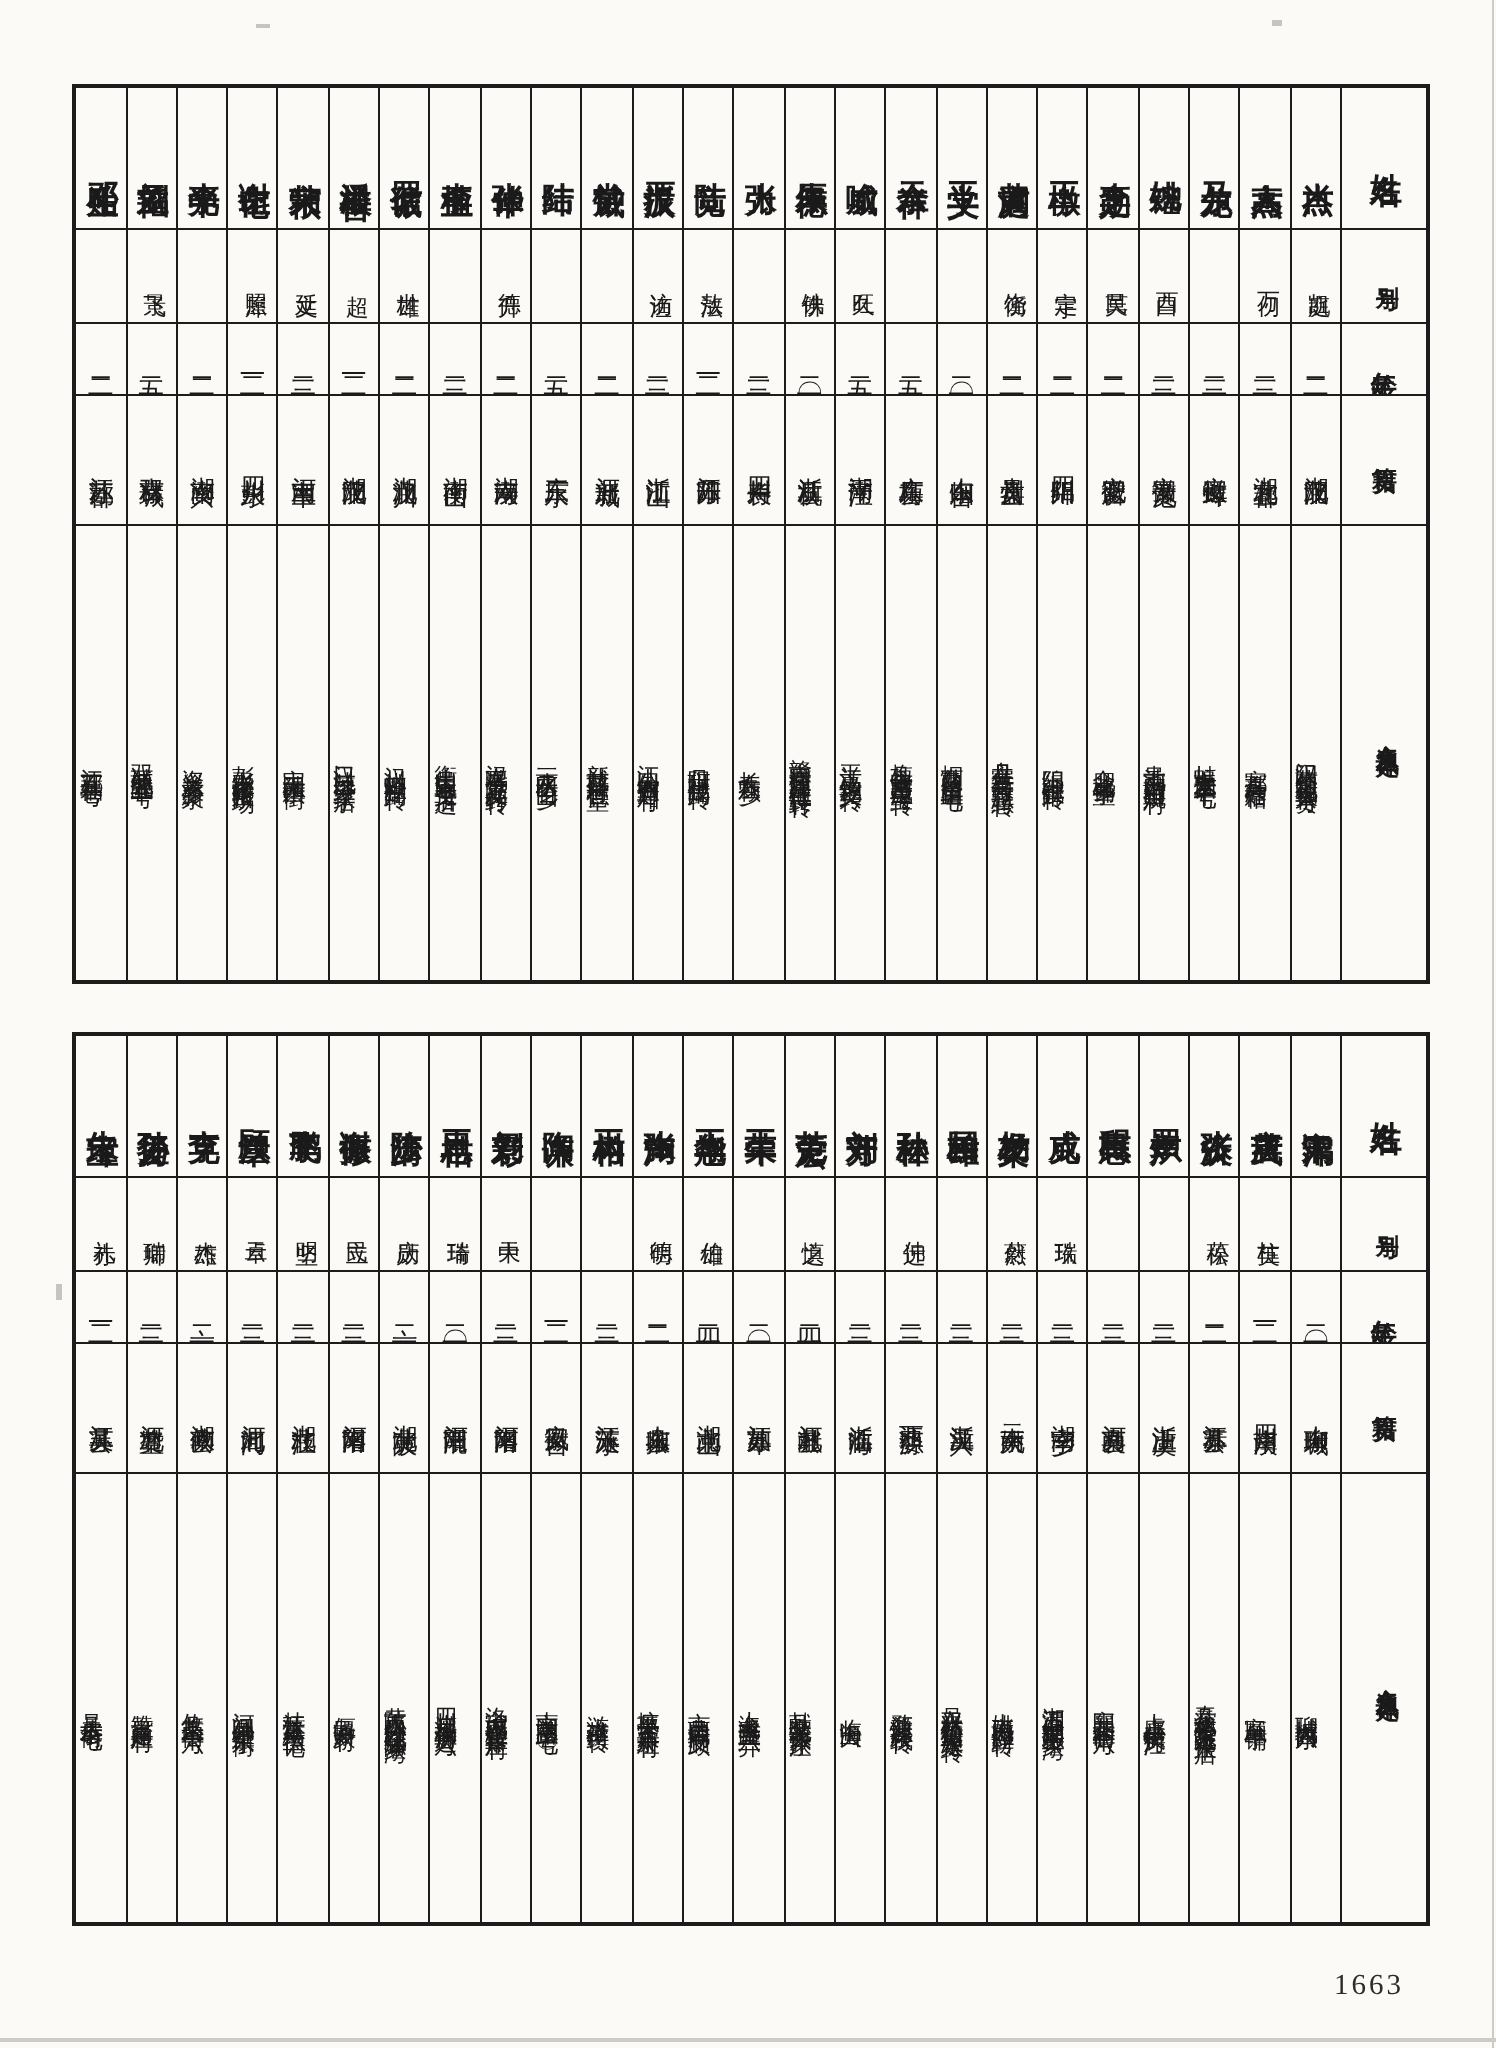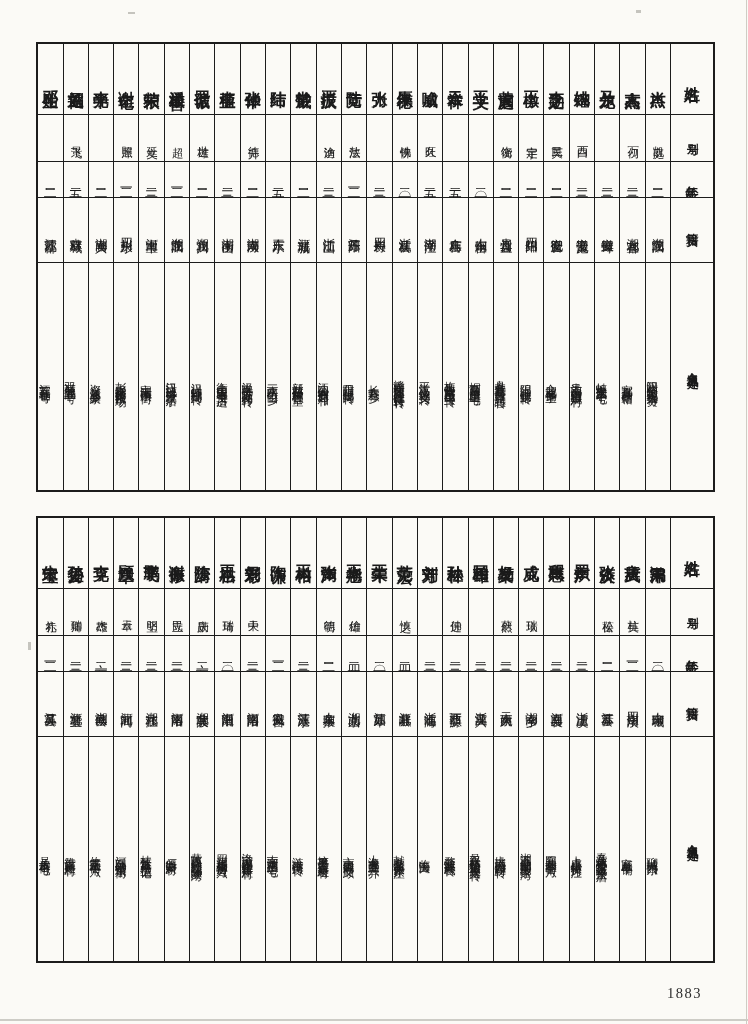--- a/index.html
+++ b/index.html
@@ -964,21 +964,21 @@
         </div>
         <div class="cell c-native">
           <span class="vtext">江苏吴县</span>
         </div>
         <div class="cell c-addr">
           <span class="vtext">吴县皮市街七号</span>
         </div>
       </div>
     </div>
 
-  <div class="page-number">1883</div>
+  <div class="page-number">1663</div>
 
   <div class="edge-bottom"></div>
   <div class="edge-right"></div>
   <div class="speck s1"></div>
   <div class="speck s2"></div>
   <div class="speck s3"></div>
 
 </div>
 
 </body></html>

